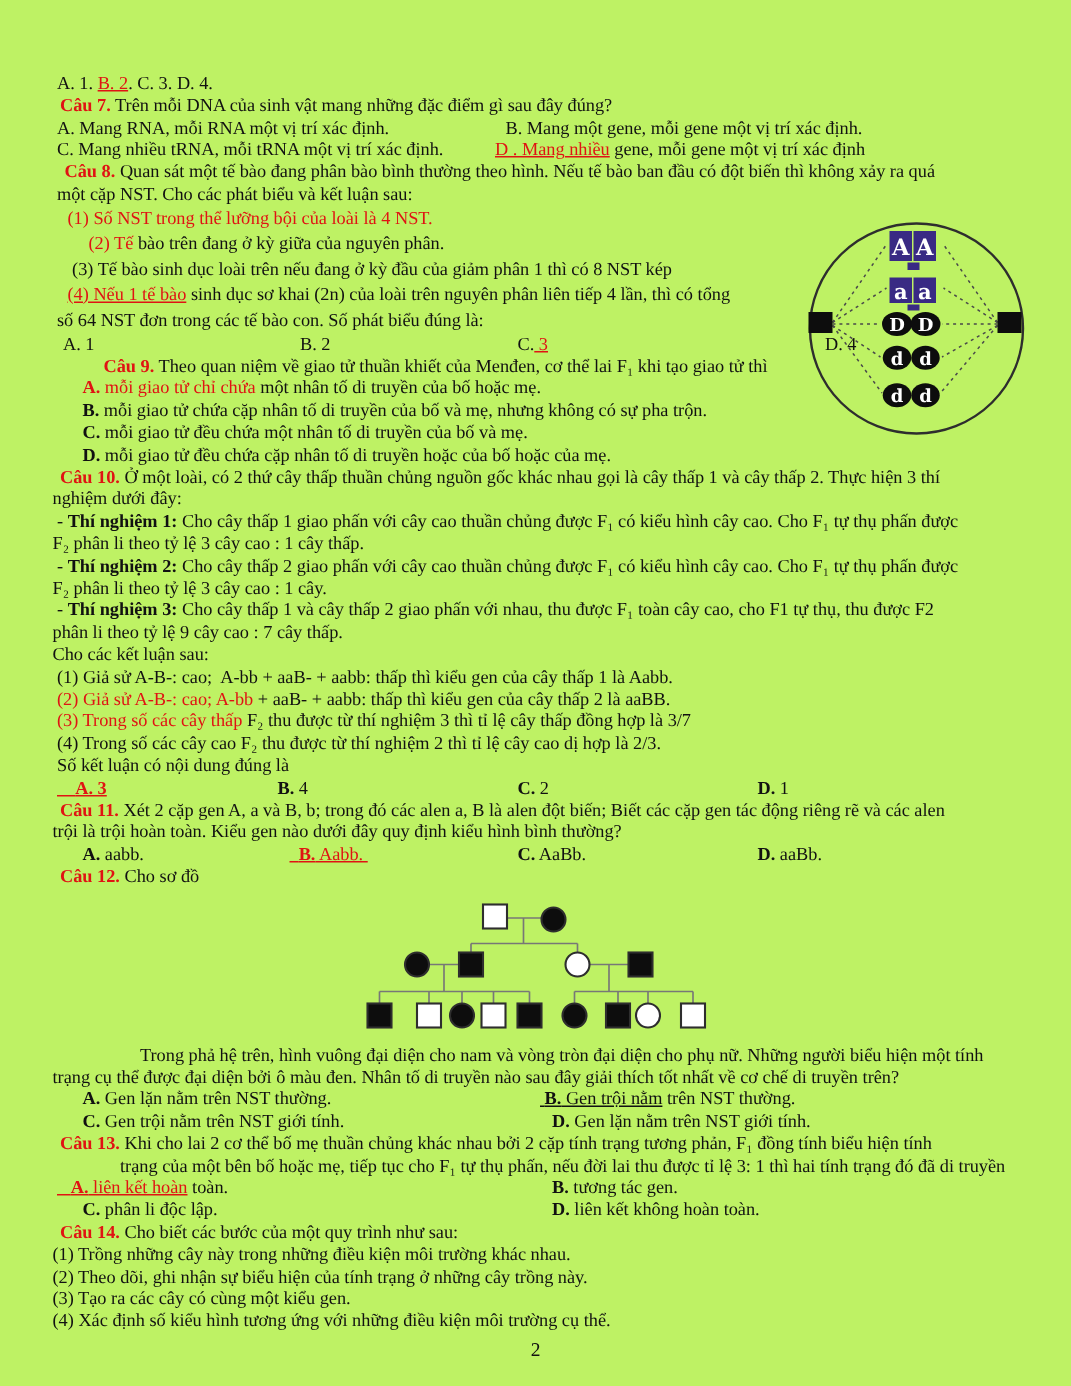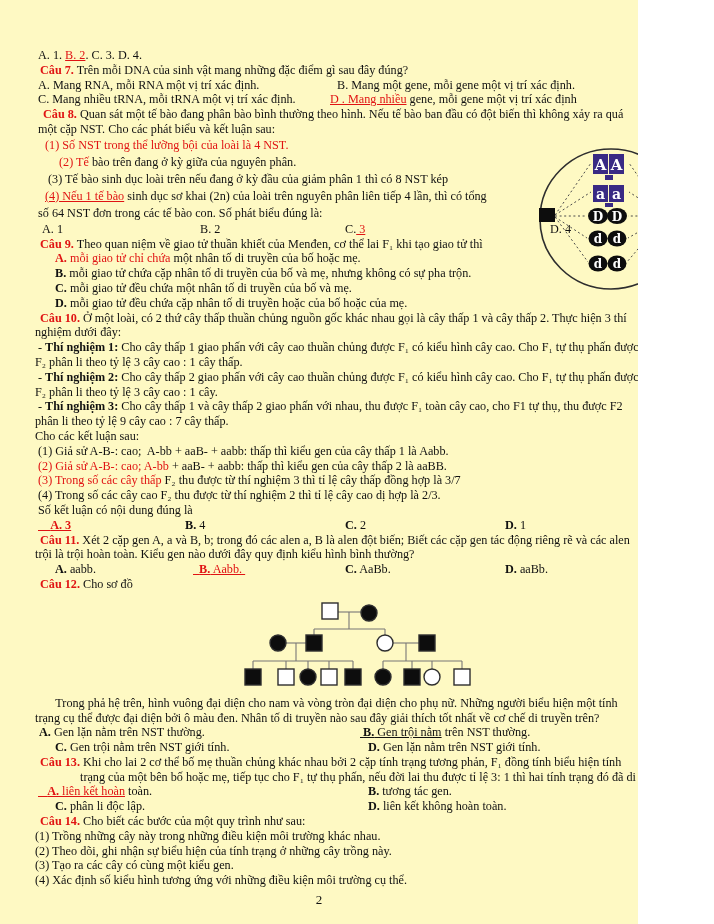--- a/index.html
+++ b/index.html
@@ -1,18 +1,18 @@
 <!DOCTYPE html>
 <html style="--red: #e01313; --purple: #392a84; --ink: #111111;"><head>
 <meta charset="utf-8">
 <style>
   :root{ --red:#e01313; --purple:#392a84; --ink:#111111; }
   html,body{margin:0;padding:0;background:#fff;}
   .page{
-    position:relative; width:638px; height:924px; background:#fef9c3;
+    position:relative; width:714px; height:924px; background:#bef264;
     font-family:"Liberation Serif","DejaVu Serif",serif;
     font-size:12.2px; color:var(--ink); overflow:hidden;
   }
   .topspacer{height:48px;}
   .ln{position:relative; height:14.8px; line-height:14.9px; white-space:pre;}
   .ln.tall{height:17px; line-height:17px;}
   .abs{position:absolute; top:0;}
   .r{color:var(--red);}
   .u{text-decoration:underline;}
   .b{font-weight:bold;}
@@ -43,21 +43,21 @@
       <div class="ln" style="padding-left: 38px;"><span><span>A. Mang RNA, mỗi RNA một vị trí xác định.</span></span><span class="abs" style="left: 337px;"><span>B. Mang một gene, mỗi gene một vị trí xác định.</span></span></div>
       <div class="ln" style="padding-left: 38px;"><span><span>C. Mang nhiều tRNA, mỗi tRNA một vị trí xác định.</span></span><span class="abs" style="left: 330px;"><span class="r u">D . Mang nhiều</span><span> gene, mỗi gene một vị trí xác định</span></span></div>
       <div class="ln" style="padding-left: 43px;"><span><span class="r b">Câu 8.</span><span> Quan sát một tế bào đang phân bào bình thường theo hình. Nếu tế bào ban đầu có đột biến thì không xảy ra quá</span></span></div>
       <div class="ln" style="padding-left: 38px;"><span><span>một cặp NST. Cho các phát biểu và kết luận sau:</span></span></div>
       <div class="ln tall" style="padding-left: 45px;"><span><span class="r">(1) Số NST trong thể lưỡng bội của loài là 4 NST.</span></span></div>
       <div class="ln tall" style="padding-left: 59px;"><span><span class="r">(2) Tế</span><span> bào trên đang ở kỳ giữa của nguyên phân.</span></span></div>
       <div class="ln tall" style="padding-left: 45px;"><span><span> (3) Tế bào sinh dục loài trên nếu đang ở kỳ đầu của giảm phân 1 thì có 8 NST kép</span></span></div>
       <div class="ln tall" style="padding-left: 45px;"><span><span class="r u">(4) Nếu 1 tế bào</span><span> sinh dục sơ khai (2n) của loài trên nguyên phân liên tiếp 4 lần, thì có tổng</span></span></div>
       <div class="ln tall" style="padding-left: 38px;"><span><span>số 64 NST đơn trong các tế bào con. Số phát biểu đúng là:</span></span></div>
       <div class="ln" style="padding-left: 35px;"><span class="abs" style="left: 42px;"><span>A. 1</span></span><span class="abs" style="left: 200px;"><span>B. 2</span></span><span class="abs" style="left: 345px;"><span>C.</span><span class="r u"> 3</span></span><span class="abs" style="left: 518px; margin-left: 32px;"><span>D. 4</span></span></div>
-      <div class="ln" style="padding-left: 40px;"><span><span class="r b">Câu 9.</span><span> Theo quan niệm về giao tử thuần khiết của Menđen, cơ thể lai F₁ khi tạo giao tử thì</span></span></div>
+      <div class="ln" style="padding-left: 40px; margin-left: 29px;"><span><span class="r b">Câu 9.</span><span> Theo quan niệm về giao tử thuần khiết của Menđen, cơ thể lai F₁ khi tạo giao tử thì</span></span></div>
       <div class="ln" style="padding-left: 55px;"><span><span class="r b">A.</span><span class="r"> mỗi giao tử chỉ chứa</span><span> một nhân tố di truyền của bố hoặc mẹ.</span></span></div>
       <div class="ln" style="padding-left: 55px;"><span><span class="b">B.</span><span> mỗi giao tử chứa cặp nhân tố di truyền của bố và mẹ, nhưng không có sự pha trộn.</span></span></div>
       <div class="ln" style="padding-left: 55px;"><span><span class="b">C.</span><span> mỗi giao tử đều chứa một nhân tố di truyền của bố và mẹ.</span></span></div>
       <div class="ln" style="padding-left: 55px;"><span><span class="b">D.</span><span> mỗi giao tử đều chứa cặp nhân tố di truyền hoặc của bố hoặc của mẹ.</span></span></div>
       <div class="ln" style="padding-left: 40px;"><span><span class="r b">Câu 10.</span><span> Ở một loài, có 2 thứ cây thấp thuần chủng nguồn gốc khác nhau gọi là cây thấp 1 và cây thấp 2. Thực hiện 3 thí</span></span></div>
       <div class="ln" style="padding-left: 35px;"><span><span>nghiệm dưới đây:</span></span></div>
       <div class="ln" style="padding-left: 38px;"><span><span>- </span><span class="b">Thí nghiệm 1:</span><span> Cho cây thấp 1 giao phấn với cây cao thuần chủng được F₁ có kiểu hình cây cao. Cho F₁ tự thụ phấn được</span></span></div>
       <div class="ln" style="padding-left: 35px;"><span><span>F₂ phân li theo tỷ lệ 3 cây cao : 1 cây thấp.</span></span></div>
       <div class="ln" style="padding-left: 38px;"><span><span>- </span><span class="b">Thí nghiệm 2:</span><span> Cho cây thấp 2 giao phấn với cây cao thuần chủng được F₁ có kiểu hình cây cao. Cho F₁ tự thụ phấn được</span></span></div>
       <div class="ln" style="padding-left: 35px;"><span><span>F₂ phân li theo tỷ lệ 3 cây cao : 1 cây.</span></span></div>
@@ -116,21 +116,21 @@
           <rect x="161" y="74" width="16" height="16" class="member aff"></rect>
           <circle cx="189" cy="82" r="8" class="member unaff"></circle>
           <rect x="211" y="74" width="16" height="16" class="member unaff"></rect>
         </g>
     </svg>
   </div>
 
   <div id="lines-bottom">
       <div class="ln" style="padding-left: 35px; text-align: center;"><span><span>Trong phả hệ trên, hình vuông đại diện cho nam và vòng tròn đại diện cho phụ nữ. Những người biểu hiện một tính</span></span></div>
       <div class="ln" style="padding-left: 35px;"><span><span>trạng cụ thể được đại diện bởi ô màu đen. Nhân tố di truyền nào sau đây giải thích tốt nhất về cơ chế di truyền trên?</span></span></div>
-      <div class="ln" style="padding-left: 35px;"><span class="abs" style="left: 39px; text-align: center;"><span class="b">A.</span><span> Gen lặn nằm trên NST thường.</span></span><span class="abs" style="left: 360px;"><span class="u"> </span><span class="u b">B.</span><span class="u"> Gen trội nằm</span><span> trên NST thường.</span></span></div>
+      <div class="ln" style="padding-left: 35px;"><span class="abs" style="left: 55px; text-align: center;"><span class="b">A.</span><span> Gen lặn nằm trên NST thường.</span></span><span class="abs" style="left: 360px;"><span class="u"> </span><span class="u b">B.</span><span class="u"> Gen trội nằm</span><span> trên NST thường.</span></span></div>
       <div class="ln" style="padding-left: 35px;"><span class="abs" style="left: 55px;"><span class="b">C.</span><span> Gen trội nằm trên NST giới tính.</span></span><span class="abs" style="left: 368px;"><span class="b">D.</span><span> Gen lặn nằm trên NST giới tính.</span></span></div>
       <div class="ln" style="padding-left: 40px;"><span><span class="r b">Câu 13.</span><span> Khi cho lai 2 cơ thể bố mẹ thuần chủng khác nhau bởi 2 cặp tính trạng tương phản, F₁ đồng tính biểu hiện tính</span></span></div>
       <div class="ln" style="padding-left: 35px; margin-left: 45px;"><span><span>trạng của một bên bố hoặc mẹ, tiếp tục cho F₁ tự thụ phấn, nếu đời lai thu được tỉ lệ 3: 1 thì hai tính trạng đó đã di truyền</span></span></div>
       <div class="ln" style="padding-left: 35px;"><span class="abs" style="left: 38px;"><span class="r u">   </span><span class="r u b">A.</span><span class="r u"> liên kết hoàn</span><span> toàn.</span></span><span class="abs" style="left: 368px;"><span class="b">B.</span><span> tương tác gen.</span></span></div>
       <div class="ln" style="padding-left: 35px;"><span class="abs" style="left: 55px;"><span class="b">C.</span><span> phân li độc lập.</span></span><span class="abs" style="left: 368px;"><span class="b">D.</span><span> liên kết không hoàn toàn.</span></span></div>
       <div class="ln" style="padding-left: 40px;"><span><span class="r b">Câu 14.</span><span> Cho biết các bước của một quy trình như sau:</span></span></div>
       <div class="ln" style="padding-left: 35px;"><span><span>(1) Trồng những cây này trong những điều kiện môi trường khác nhau.</span></span></div>
       <div class="ln" style="padding-left: 35px;"><span><span>(2) Theo dõi, ghi nhận sự biểu hiện của tính trạng ở những cây trồng này.</span></span></div>
       <div class="ln" style="padding-left: 35px;"><span><span>(3) Tạo ra các cây có cùng một kiểu gen.</span></span></div>
       <div class="ln" style="padding-left: 35px;"><span><span>(4) Xác định số kiểu hình tương ứng với những điều kiện môi trường cụ thể.</span></span></div>

